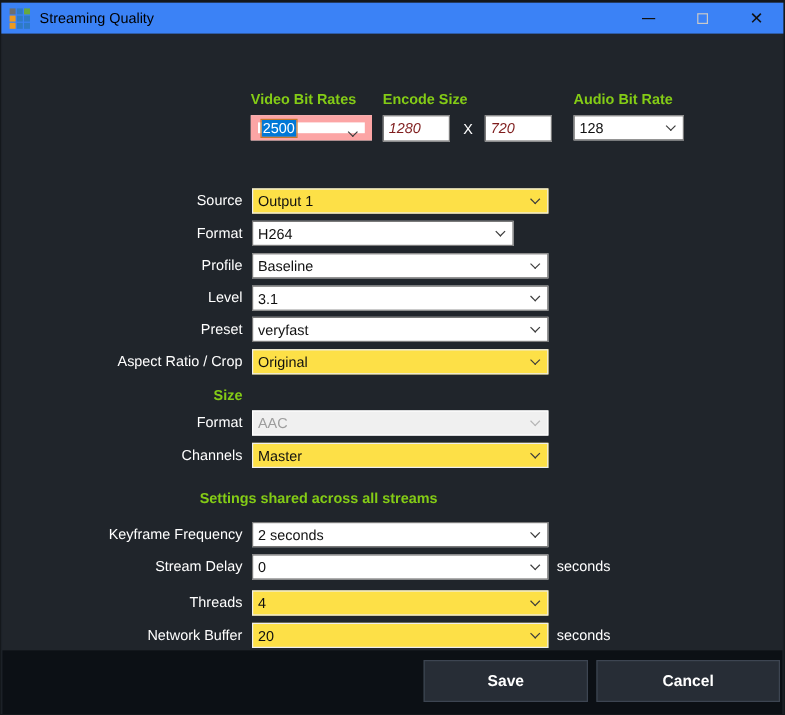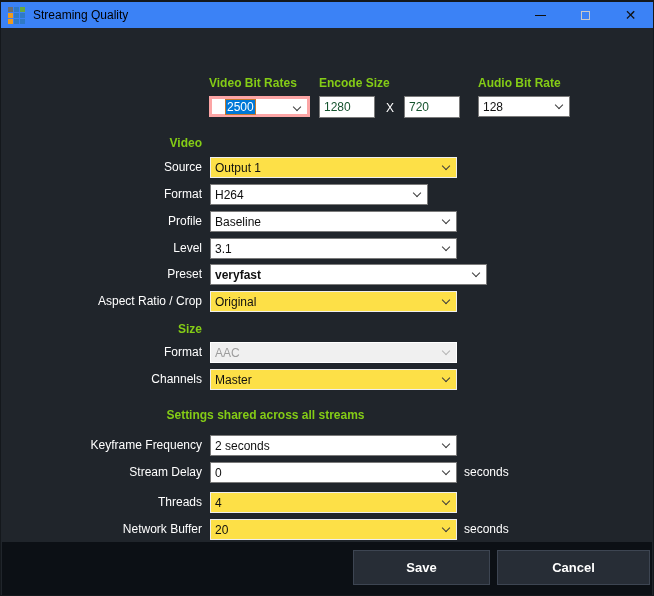--- a/index.html
+++ b/index.html
@@ -30,25 +30,25 @@
 
   
   .combo { position:absolute; height:21px; background:#ffffff; border:1px solid #7a7a7a;
            display:flex; align-items:center; padding:0 20px 0 4px; color:#101010; }
   .combo .chev { position:absolute; right:7px; top:7px; width:6px; height:6px;
                  border-right:1px solid #3c3c3c; border-bottom:1px solid #3c3c3c;
                  transform:rotate(45deg); margin-top:-2px; }
   .combo.list { background:#fde047; border:1px solid #eeeeee; }
   .combo.disabled { background:#f0f0f0; border:1px solid #ffffff; color:#9d9d9d; }
   .combo.disabled .chev { border-color:#b5b5b5; }
-  .combo.focused { border:3px solid #fca5a5; padding-left:14px; }
+  .combo.focused { border:6px solid #fca5a5; padding-left:3px; }
   .sel-text { background:#0078d7; color:#ffffff; outline:1px solid #c8782a; padding:0 1px; }
 
   .tinput { position:absolute; height:22px; background:#ffffff; border:1px solid #7a7a7a;
-            color:#14532d; display:flex; align-items:center; padding-left:4px; }
+            color:#7f1d1d; display:flex; align-items:center; padding-left:4px;font-style:italic; }
 
   .frow-label { position:absolute; left:0; width:200px; text-align:right; line-height:21px; color:#fff; }
 
   .suffix { position:absolute; left:462px; line-height:21px; color:#fff; }
 
   
   .cbrow { position:absolute; left:208px; top:514px; display:flex; align-items:center; }
   .cbitem { display:flex; align-items:center; margin-right:17px; }
   .cbbox { width:13px; height:13px; background:#ffffff; border:1px solid #4a4a4a; margin-right:7px; }
   .cblabel { color:#ffffff; }
@@ -105,21 +105,20 @@
     </div>
     <span class="lbl abs" style="left:384px; top:71px;">X</span>
     <div class="tinput" style="left:402px; top:66px; width:56px;">
       <span>720</span>
     </div>
     <div class="combo" style="left:476px; top:66px; width:92px;">
       <span>128</span>
       <span class="chev"></span>
     </div>
 
-    <span class="hdr abs" style="left:0; width:200px; text-align:right; top:106px;">Video</span>
 
     <span class="frow-label" style="top:127px;">Source</span>
     <div class="combo list" style="left:208px; top:127px; width:247px;">
       <span>Output 1</span>
       <span class="chev"></span>
     </div>
 
     <span class="frow-label" style="top:154px;">Format</span>
     <div class="combo" style="left:208px; top:154px; width:218px;">
       <span>H264</span>
@@ -132,21 +131,21 @@
       <span class="chev"></span>
     </div>
 
     <span class="frow-label" style="top:208px;">Level</span>
     <div class="combo" style="left:208px; top:208px; width:247px;">
       <span>3.1</span>
       <span class="chev"></span>
     </div>
 
     <span class="frow-label" style="top:234px;">Preset</span>
-    <div class="combo" style="left:208px; top:234px; width:277px;font-weight:bold;">
+    <div class="combo" style="left:208px; top:234px; width:247px;">
       <span>veryfast</span>
       <span class="chev"></span>
     </div>
 
     <span class="frow-label" style="top:261px;">Aspect Ratio / Crop</span>
     <div class="combo list" style="left:208px; top:261px; width:247px;">
       <span>Original</span>
       <span class="chev"></span>
     </div>
 

